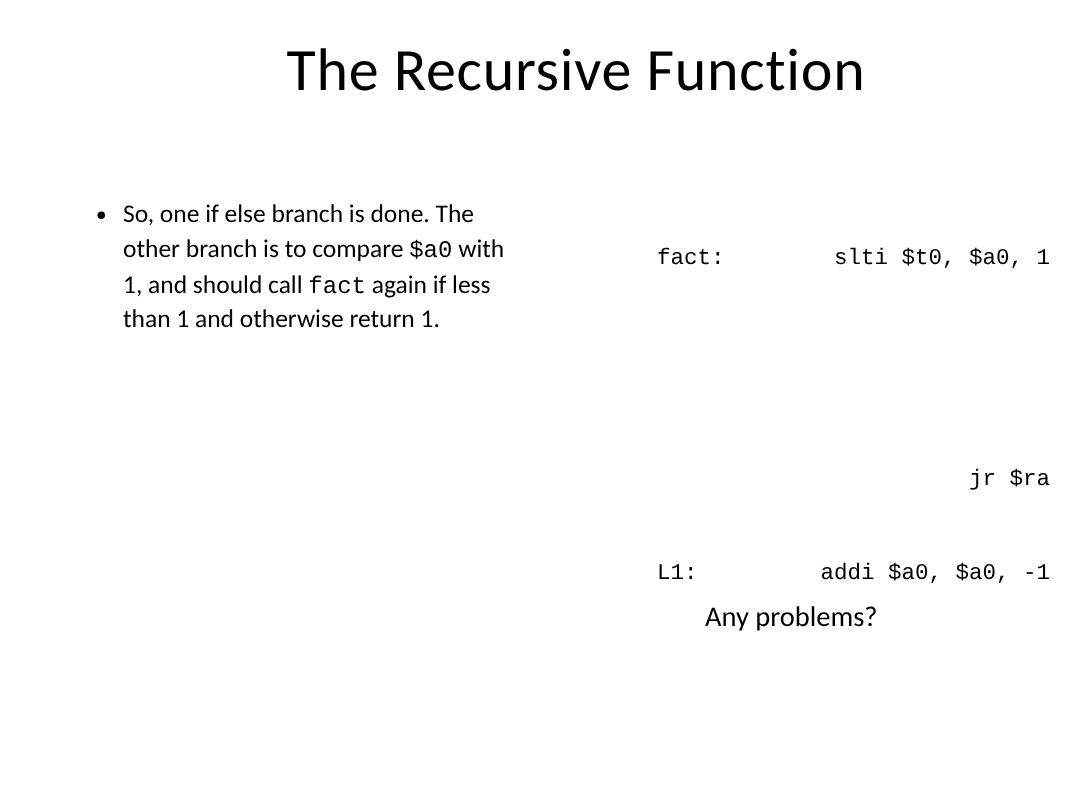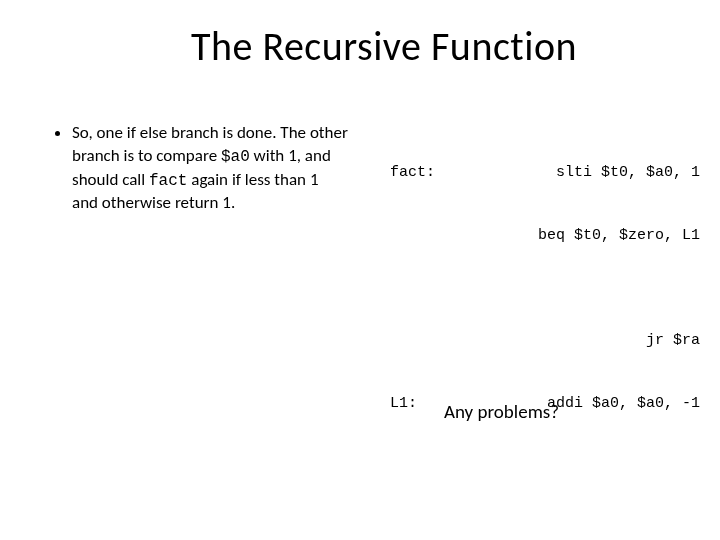--- a/index.html
+++ b/index.html
@@ -35,48 +35,49 @@
     left: 50px;
     width: 300px;
     font-size: 17px;
     line-height: 1.35;
   }
   .body-left ul {
     margin: 0;
     padding-left: 20px;
   }
   .body-left li {
-    margin: 2px;
+    margin: 12px;
   }
   .code-block {
     position: absolute;
     top: 120px;
     left: 390px;
     width: 310px;
     font-family: "Courier New", Courier, monospace;
     font-size: 15px;
     line-height: 1.4;
     white-space: pre;
   }
   .code-line {
     display: flex;
   }
   .code-label {
     display: inline-block;
     width: 70px;
     flex: 0 0 70px;
+    margin-left: 48px;
   }
   .code-instr {
     flex: 1 1 auto;
     text-align: right;
   }
   .footer-q {
     position: absolute;
     top: 400px;
-    left: 444px;
+    left: 470px;
     font-size: 19px;
   }
   .mono-inline {
     font-family: "Courier New", Courier, monospace;
     font-size: 16px;
   }
 </style>
 </head>
 <body>
 
@@ -87,21 +88,21 @@
   <div class="body-left">
     <ul>
       <li>
         <span>So, one if else branch is done. The other branch is to compare </span><span class="mono-inline">$a0</span><span> with 1, and should call </span><span class="mono-inline">fact</span><span> again if less than 1 and otherwise return 1.</span>
       </li>
     </ul>
   </div>
 
   <div class="code-block">
     <div class="code-line"><span class="code-label">fact:</span><span class="code-instr">slti $t0, $a0, 1</span></div>
-    <div class="code-line"><span class="code-label"></span><span class="code-instr">beq $t0, $zero, L1</span></div>
+    <div class="code-line"><span class="code-label"></span></div>
     <div class="code-line"><span class="code-label"></span></div>
     <div class="code-line"><span class="code-label"></span><span class="code-instr">jr $ra</span></div>
     <div class="code-line"><span class="code-label">L1:</span><span class="code-instr">addi $a0, $a0, -1</span></div>
     
     
   </div>
 
   <div class="footer-q">Any problems?</div>
 
 </div>

